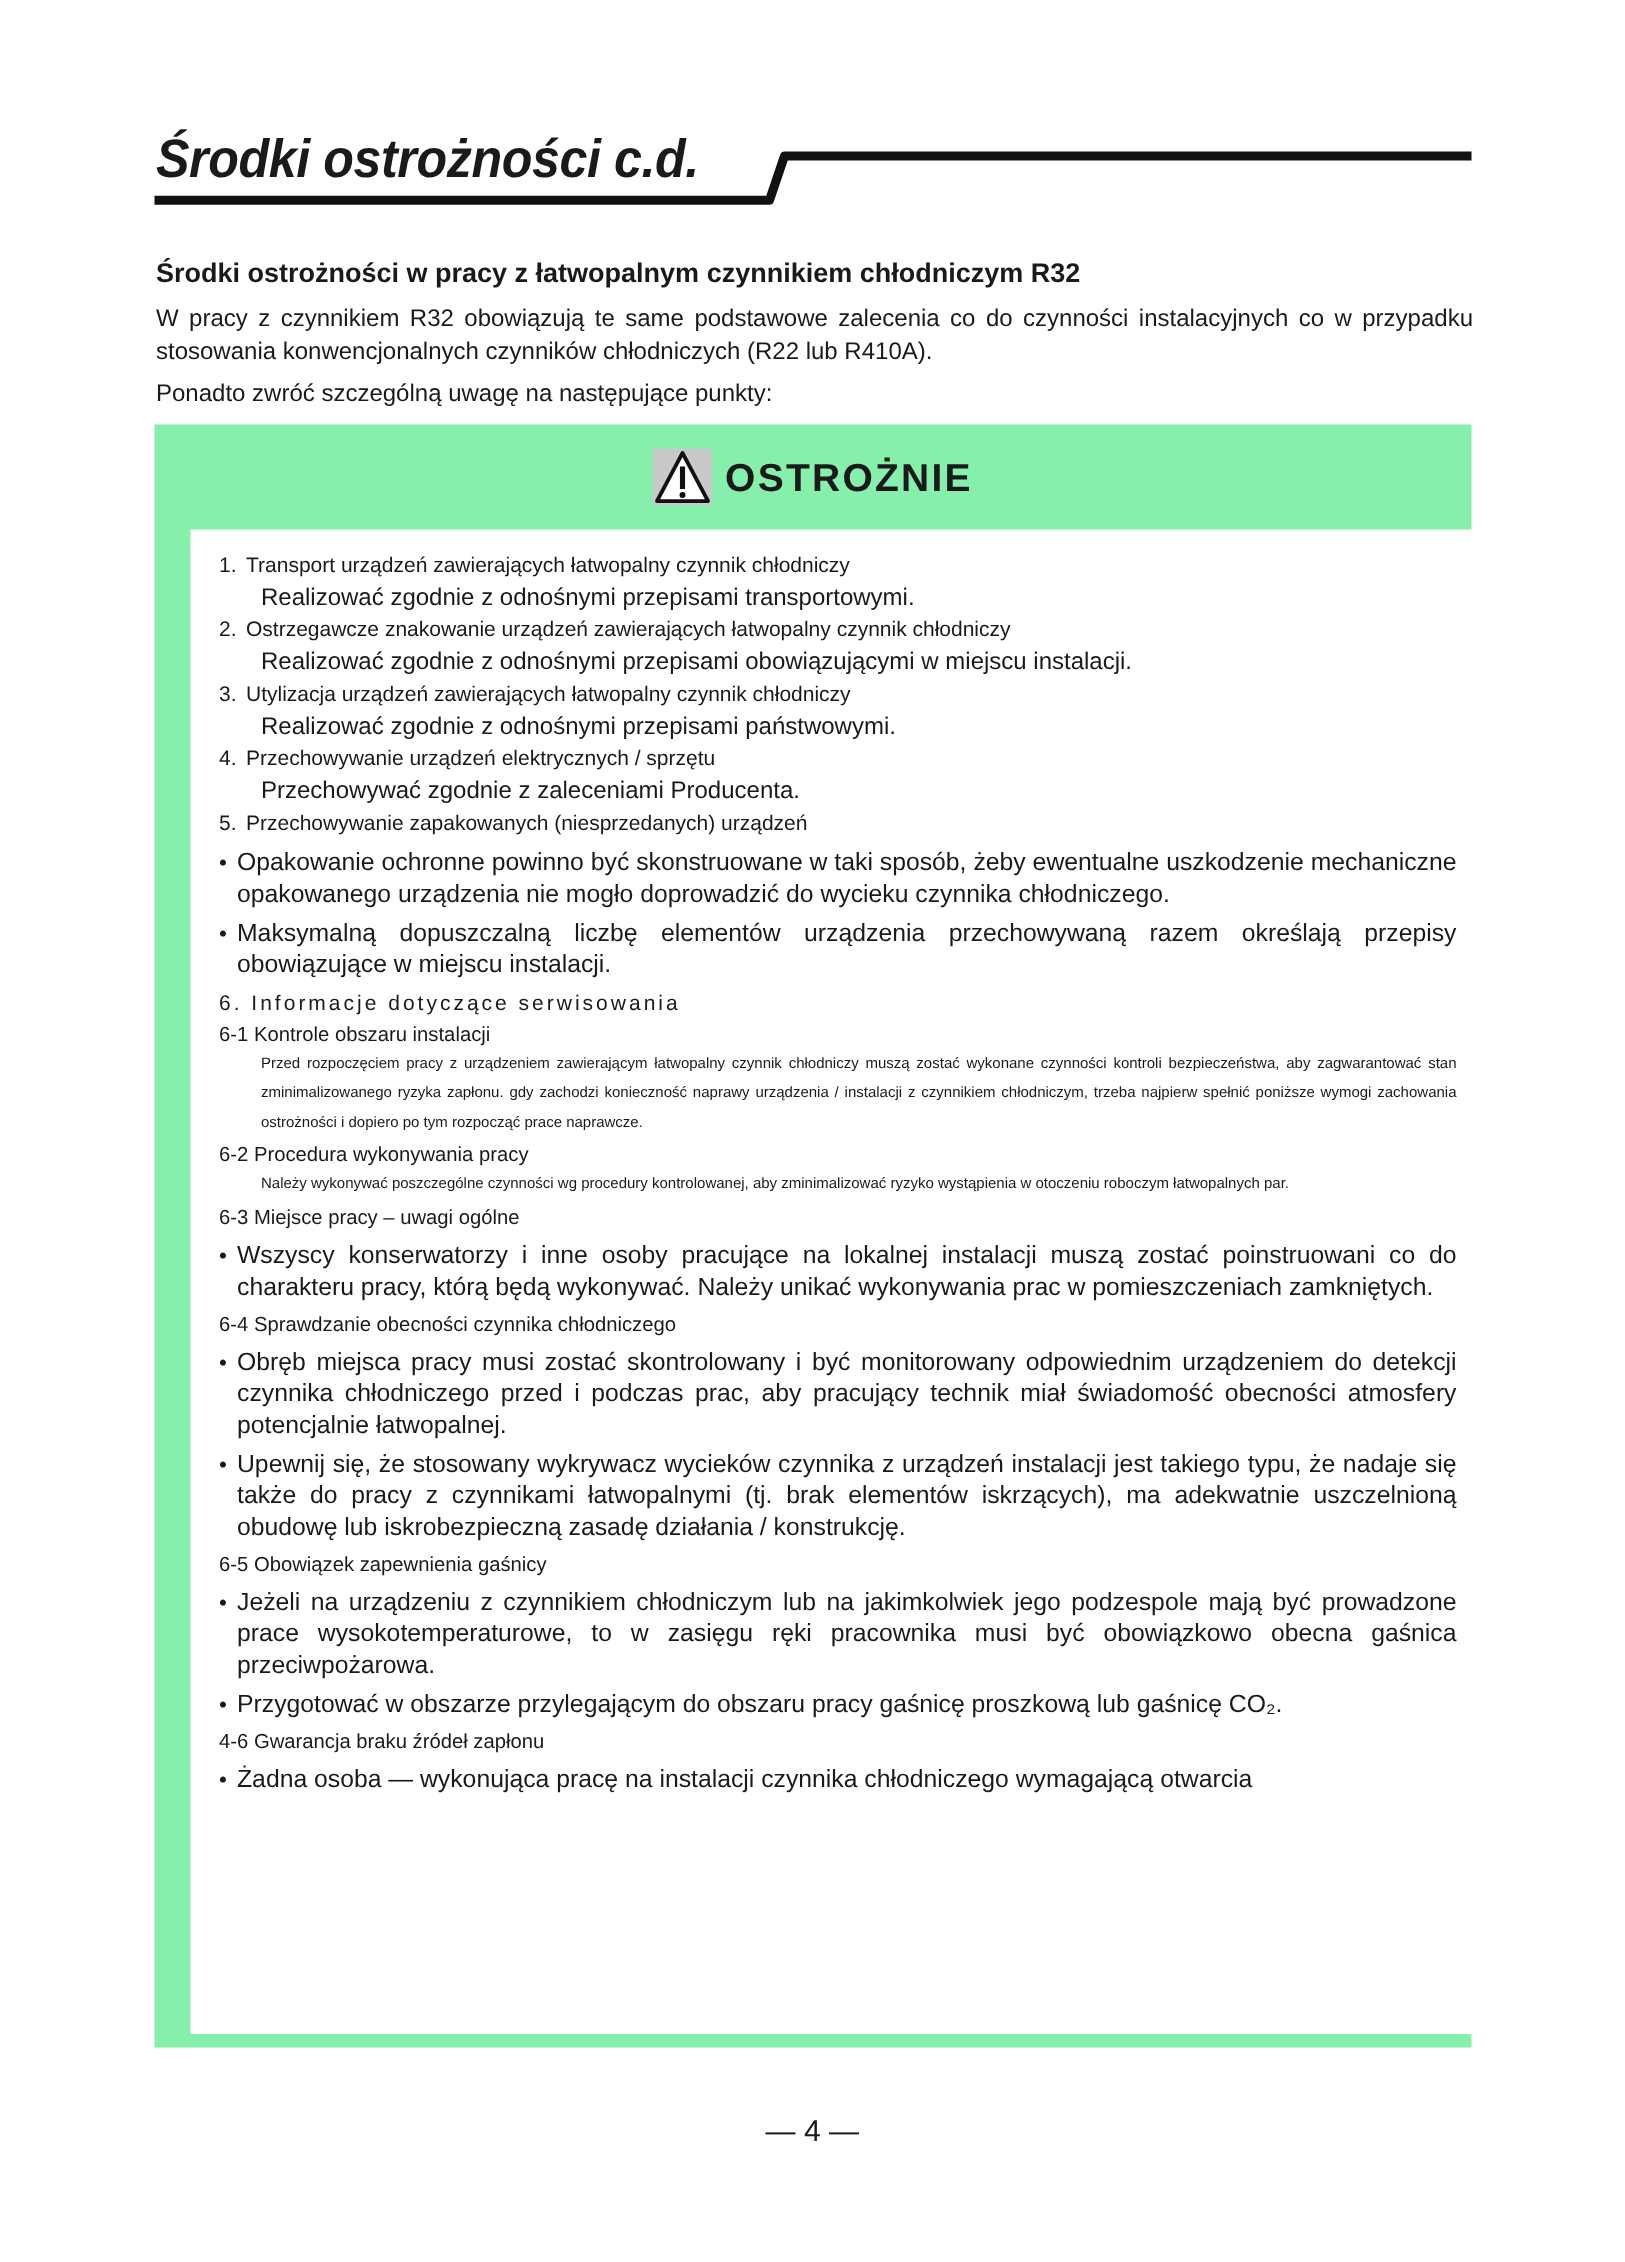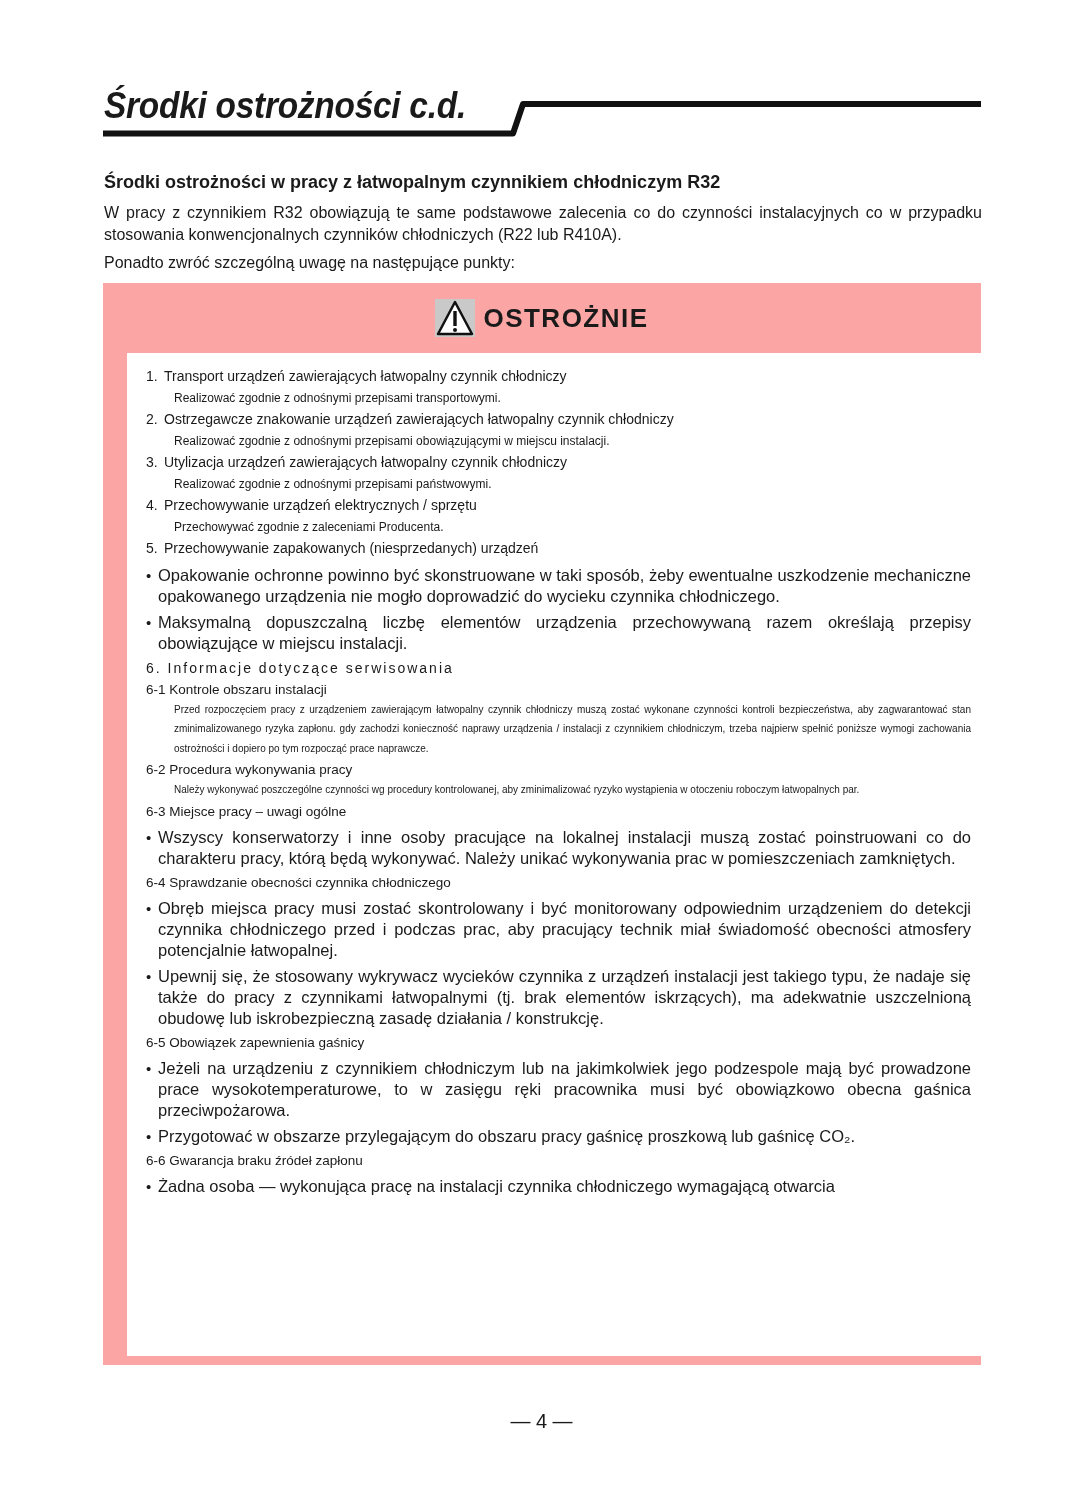--- a/index.html
+++ b/index.html
@@ -21,40 +21,40 @@
   .intro {
     position: absolute; left: 104px; top: 202px; width: 878px; margin: 0;
     font-size: 16px; line-height: 22px; text-align: justify;
   }
   .intro2 {
     position: absolute; left: 104px; top: 252px; margin: 0;
     font-size: 16px; line-height: 22px; white-space: nowrap;
   }
   .caution-box {
     position: absolute; left: 103px; top: 283px; width: 878px; height: 1082px;
-    background: #fca5a5;
+    background: #86efac;
   }
   .caution-header {
     position: absolute; left: 0; top: 0; width: 100%; height: 70px;
     display: flex; align-items: center; justify-content: center;
   }
   .caution-title {
     font-size: 26px; font-weight: bold; letter-spacing: 1.5px; margin-left: 8px;
   }
   .warn-icon { width: 40px; height: 38px; display: inline-block; }
   .caution-body {
     position: absolute; left: 24px; top: 70px; width: 862px; height: 1003px;
     background: #ffffff; overflow: hidden;
   }
   .content {
     position: absolute; left: 19px; top: 13px; width: 825px;
   }
   .num-item { font-size: 14px; line-height: 21.5px; white-space: nowrap; }
   .num-item .n { display: inline-block; width: 18px; }
-  .num-sub { font-size: 12px; line-height: 21.5px; padding-left: 28px; white-space: nowrap; }
+  .num-sub { font-size: 16px; line-height: 21.5px; padding-left: 28px; white-space: nowrap; }
   .bullet {
     font-size: 16.5px; line-height: 21px; text-align: justify;
     padding-left: 12px; position: relative; margin-top: 5px; margin-bottom: 4px;
   }
   .bullet::before {
     content: "•"; position: absolute; left: 0; top: 0; font-size: 15px;
   }
   .sub-heading { font-size: 13.5px; line-height: 20px; margin-top: 2px; }
   .sub-heading.spaced { letter-spacing: 2px; font-size: 14px; }
   .para {
@@ -130,19 +130,19 @@
       <div class="bullet">Wszyscy konserwatorzy i inne osoby pracujące na lokalnej instalacji muszą zostać poinstruowani co do charakteru pracy, którą będą wykonywać. Należy unikać wykonywania prac w pomieszczeniach zamkniętych.</div>
 
       <div class="sub-heading">6-4 Sprawdzanie obecności czynnika chłodniczego</div>
       <div class="bullet">Obręb miejsca pracy musi zostać skontrolowany i być monitorowany odpowiednim urządzeniem do detekcji czynnika chłodniczego przed i podczas prac, aby pracujący technik miał świadomość obecności atmosfery potencjalnie łatwopalnej.</div>
       <div class="bullet">Upewnij się, że stosowany wykrywacz wycieków czynnika z urządzeń instalacji jest takiego typu, że nadaje się także do pracy z czynnikami łatwopalnymi (tj. brak elementów iskrzących), ma adekwatnie uszczelnioną obudowę lub iskrobezpieczną zasadę działania / konstrukcję.</div>
 
       <div class="sub-heading">6-5 Obowiązek zapewnienia gaśnicy</div>
       <div class="bullet">Jeżeli na urządzeniu z czynnikiem chłodniczym lub na jakimkolwiek jego podzespole mają być prowa­dzone prace wysokotemperaturowe, to w zasięgu ręki pracownika musi być obowiązkowo obecna gaśnica przeciwpożarowa.</div>
       <div class="bullet">Przygotować w obszarze przylegającym do obszaru pracy gaśnicę proszkową lub gaśnicę CO₂.</div>
 
-      <div class="sub-heading">6-6 Gwarancja braku źródeł zapłonu</div>
+      <div class="sub-heading">4-6 Gwarancja braku źródeł zapłonu</div>
       <div class="bullet">Żadna osoba — wykonująca pracę na instalacji czynnika chłodniczego wymagającą otwarcia</div>
     </div>
   </div>
 </div>
 
 <div class="page-number">— 4 —</div>
 
 </body></html>

